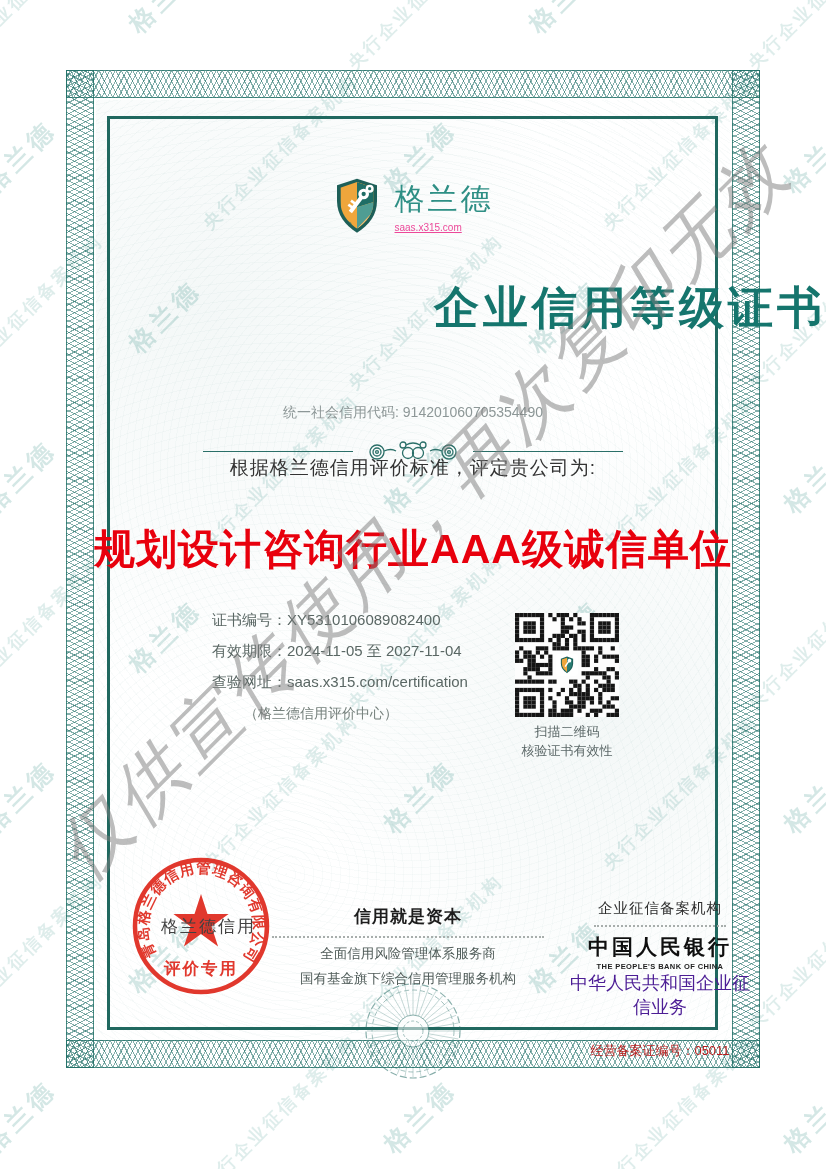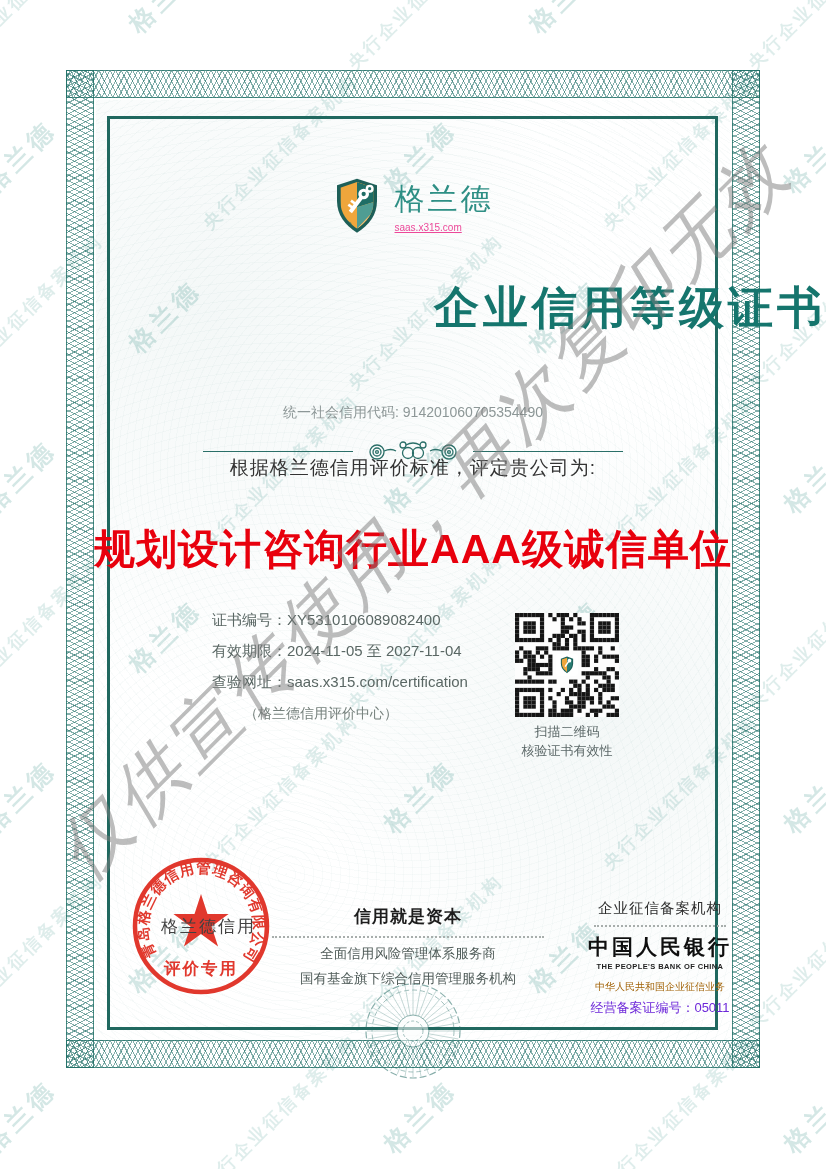--- a/index.html
+++ b/index.html
@@ -80,22 +80,22 @@
   #footer-center{ position:absolute; z-index:3; left:272px; top:897px; width:272px; text-align:center; }
   #footer-center .slogan{ font-size:17px; font-weight:bold; color:#1d1d1d; letter-spacing:1px;margin-top:8px; }
   #footer-center .dots{ border-top:2px dotted #a8aeac; margin-top:8px; }
   #footer-center .line{ font-size:13.5px; color:#4f5b58; margin-top:7px; }
   #footer-right{ position:absolute; z-index:3; left:570px; top:899px; width:180px; text-align:center; }
   #footer-right .heading{ font-size:14.5px; color:#2e2e2e; letter-spacing:1px; }
   #footer-right .dots{ border-top:2px dotted #a8aeac; margin:7px 24px 0 24px; }
   #footer-right .bank-cn{ font-family:"Liberation Serif", serif; font-size:21px; font-weight:bold;
                           color:#0f0f0f; letter-spacing:3px; margin-top:6px; }
   #footer-right .bank-en{ font-size:7.5px; font-weight:bold; color:#222; letter-spacing:0.4px; margin-top:1px; }
-  #footer-right .l1{ font-size:10px; color:#a16207; margin-top:9px; }
-  #footer-right .l2{ font-size:13px; color:#6d28d9; margin-top:5px; }
+  #footer-right .l1{ font-size:18px; color:#4c1d95; }
+  #footer-right .l2{ font-size:13px; color:#b91c1c; margin-top:23px; }
 </style>
 </head>
 <body>
 
 <div id="page">
 
   <div id="texture"></div>
   <div id="tiles">
       <span class="tile" style="left: -80px; top: -20px; font-size: 18px; opacity: 0.15; letter-spacing: 3px;">央行企业征信备案机构</span>
       <span class="tile" style="left: 120px; top: -20px; font-size: 25px; opacity: 0.2; letter-spacing: 5px;">格兰德</span>

